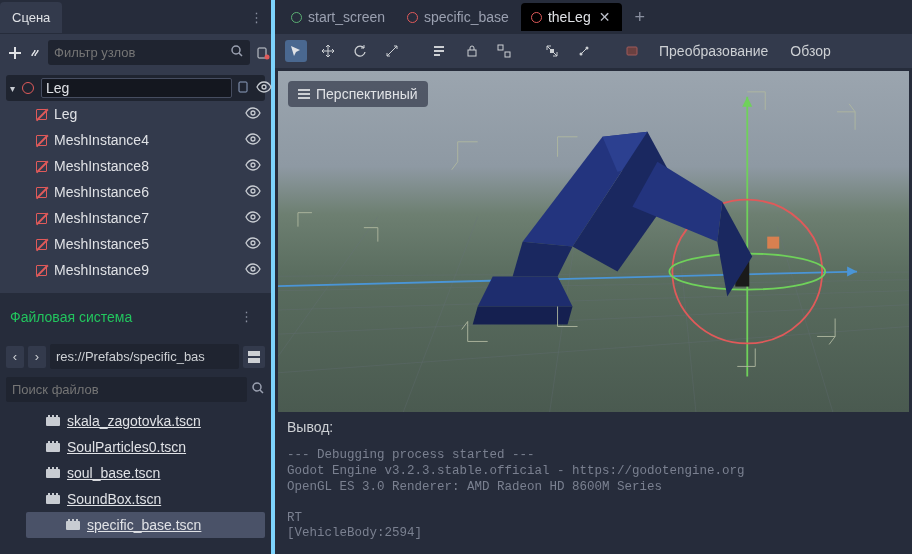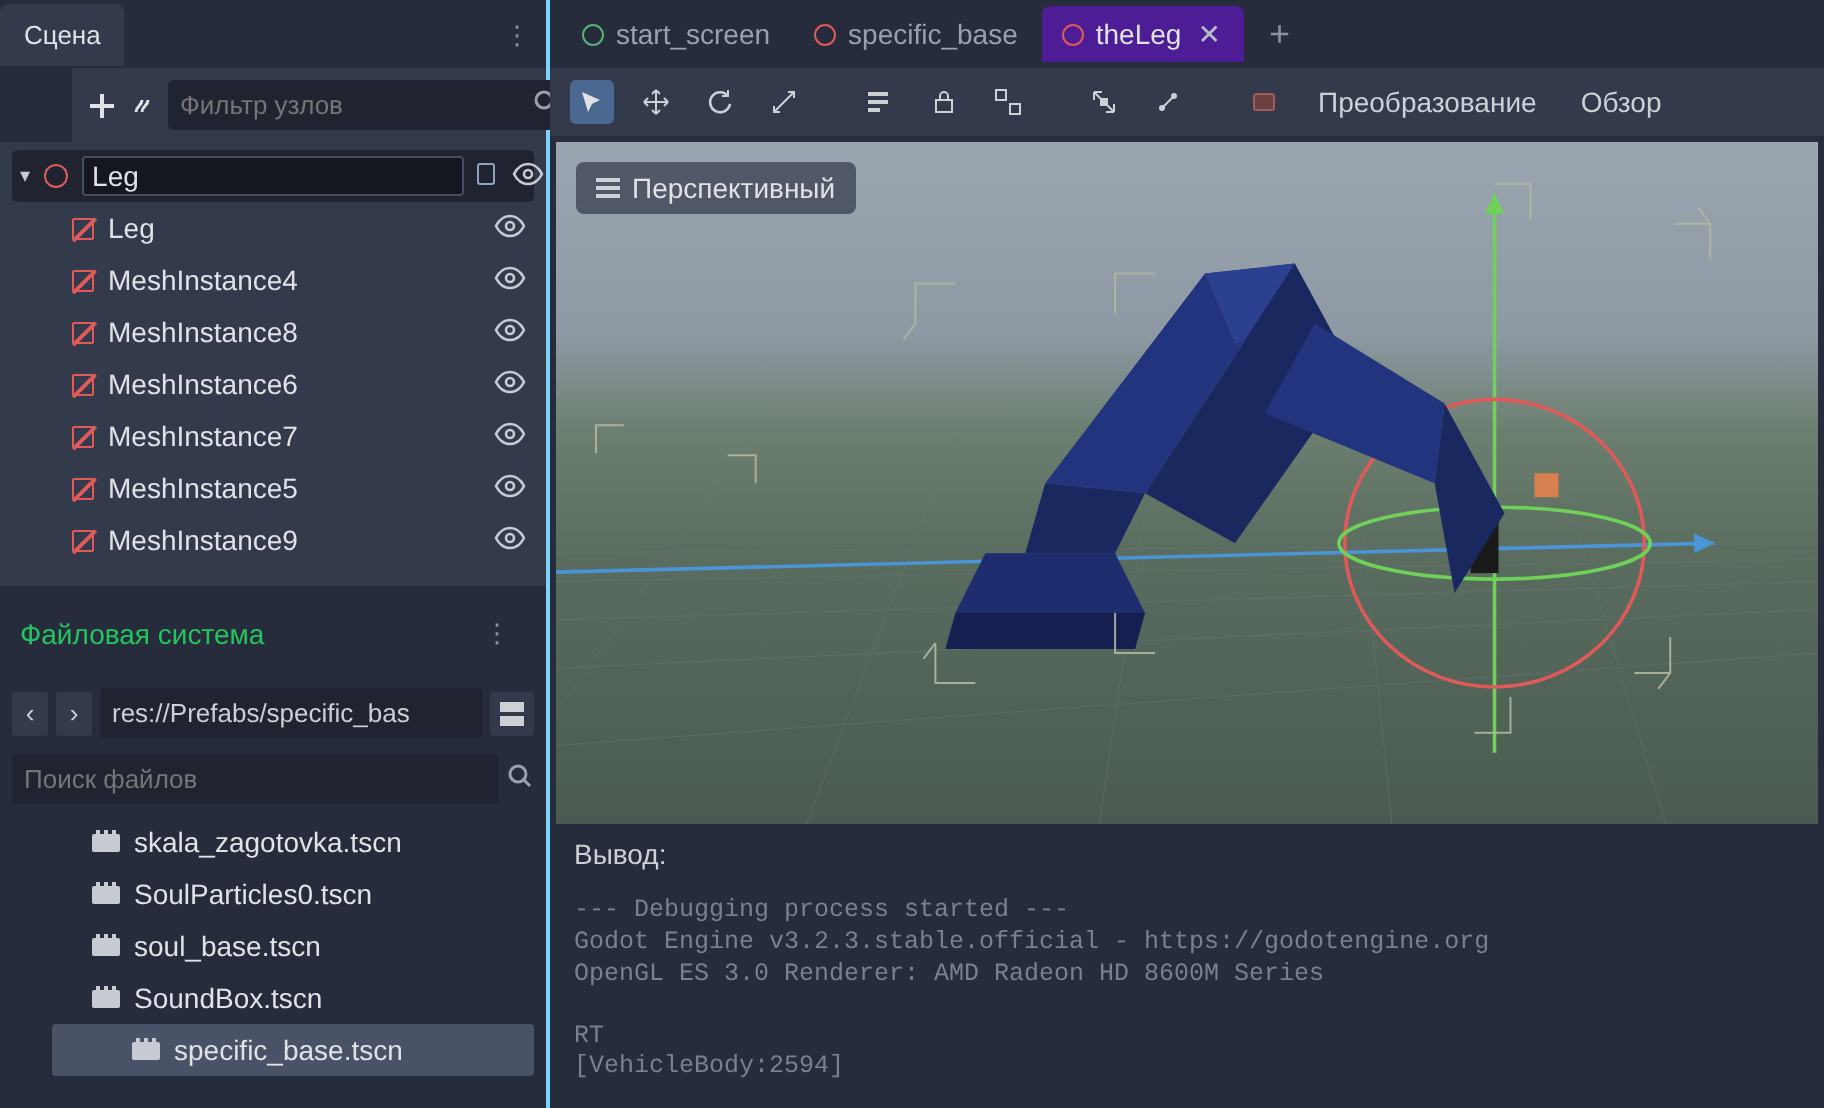--- a/index.html
+++ b/index.html
@@ -1,26 +1,26 @@
 <!DOCTYPE html>
 <html><head>
 <meta charset="utf-8">
 <style>
 * { margin: 0; padding: 0; box-sizing: border-box; font-family: -apple-system, BlinkMacSystemFont, "Segoe UI", Arial, sans-serif; }
 body { background: #262c3b; color: #cdd0d4; font-size: 13px; overflow: hidden; width: 912px; height: 554px; }
 .app { display: grid; grid-template-columns: 275px 1fr; height: 554px; }
 
 
-.left-panel { display: flex; flex-direction: column; background: #262c3b; border-right: 2px solid #7dd3fc; }
+.left-panel { display: flex; flex-direction: column; background: #262c3b; border-right: 4px solid #7dd3fc; }
 .tabs-row { display: flex; align-items: center; height: 34px; background: #262c3b; }
 .tab { padding: 8px 12px; color: #7a8090; cursor: pointer; border-radius: 4px 4px 0 0; }
 .tab.active { background: #333a4c; color: #e0e2e6; }
 .dots-icon { margin-left: auto; padding: 8px; color: #8a90a0; cursor: pointer; }
 
-.toolbar { display: flex; align-items: center; gap: 6px; padding: 6px 8px; background: #333a4c; margin-left: 36px; }
+.toolbar { display: flex; align-items: center; gap: 6px; padding: 6px 8px; background: #333a4c; }
 .tool-btn { width: 22px; height: 22px; display: flex; align-items: center; justify-content: center; color: #d0d3d8; cursor: pointer; }
 .search-wrap { flex: 1; display: flex; align-items: center; background: #1f2430; border-radius: 3px; padding: 4px 6px; }
 .search-wrap input { flex: 1; background: transparent; border: none; color: #cdd0d4; outline: none; font-size: 13px; }
 .search-icon { color: #8a90a0; }
 
 .scene-tree { flex: 0 0 auto; padding: 4px 6px 10px 6px; background: #333a4c; }
 .tree-row { display: flex; align-items: center; height: 26px; gap: 6px; padding: 0 4px; border-radius: 3px; }
 .tree-row.selected { background: #1f2430; }
 .tree-row.selected .node-name-input { background: #14171f; border: 1px solid #464d60; border-radius: 2px; padding: 1px 4px; }
 .node-name-input { background: transparent; border: none; color: #e0e2e6; outline: none; font-size: 14px; flex: 1; }
@@ -43,27 +43,27 @@
 .view-toggle { width: 22px; height: 22px; background: #333a4c; display: flex; align-items: center; justify-content: center; cursor: pointer; border-radius: 2px; }
 
 .fs-search { display: flex; align-items: center; padding: 4px 6px; gap: 4px; background: #262c3b; }
 .fs-search input { flex: 1; background: #1f2430; border: none; color: #ec4899; padding: 5px 6px; border-radius: 2px; outline: none; font-size: 13px; }
 
 .fs-list { flex: 1; overflow: hidden; padding: 2px 6px 6px 6px; }
 .fs-item { display: flex; align-items: center; gap: 7px; height: 26px; padding: 0 4px 0 40px; border-radius: 2px; cursor: pointer; }
 .fs-item.selected { background: #4a5268; margin-left: 20px; }
 .scene-file-icon { width: 14px; height: 12px; display: inline-block; }
 .scene-file-icon svg { display: block; }
-.fs-name { color: #e0e2e6; font-size: 14px; }
+.fs-name { color: #e0e2e6; font-size: 14px; text-decoration: underline; }
 
 
 .right-panel { display: flex; flex-direction: column; background: #262c3b; }
 .top-tabs { display: flex; align-items: center; height: 34px; padding: 0 6px; gap: 2px; background: #262c3b; }
 .scene-tab { display: flex; align-items: center; gap: 6px; padding: 6px 10px; color: #9aa0b0; border-radius: 4px 4px 0 0; cursor: pointer; font-size: 14px; }
-.scene-tab.active { background: #4c1d95; color: #e0e2e6; text-align: center; }
+.scene-tab.active { background: #000000; color: #e0e2e6; text-align: center; }
 .tab-circle { width: 11px; height: 11px; border-radius: 50%; border: 1.5px solid #5bb074; }
 .tab-circle.red { border-color: #e05a5a; }
 .close-x { color: #b8bcc6; cursor: pointer; padding: 0 2px; }
 .plus-tab { color: #8a90a0; padding: 6px 10px; cursor: pointer; font-size: 18px; }
 
 .viewport-toolbar { display: flex; align-items: center; gap: 10px; padding: 6px 10px; background: #333a4c; }
 .vp-tool { width: 22px; height: 22px; display: flex; align-items: center; justify-content: center; color: #cdd0d4; cursor: pointer; }
 .vp-tool.active { background: #4a6890; border-radius: 3px; }
 .vp-text { color: #cdd0d4; cursor: pointer; font-size: 14px; padding: 3px 6px; }
 .vp-spacer { width: 6px; }

